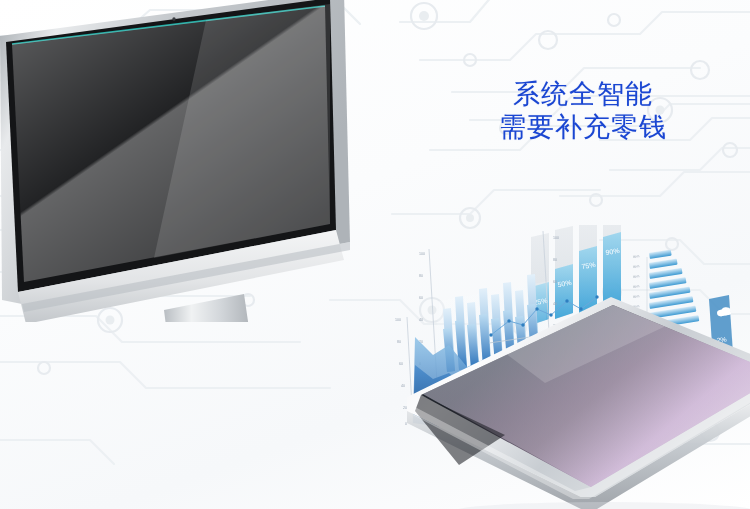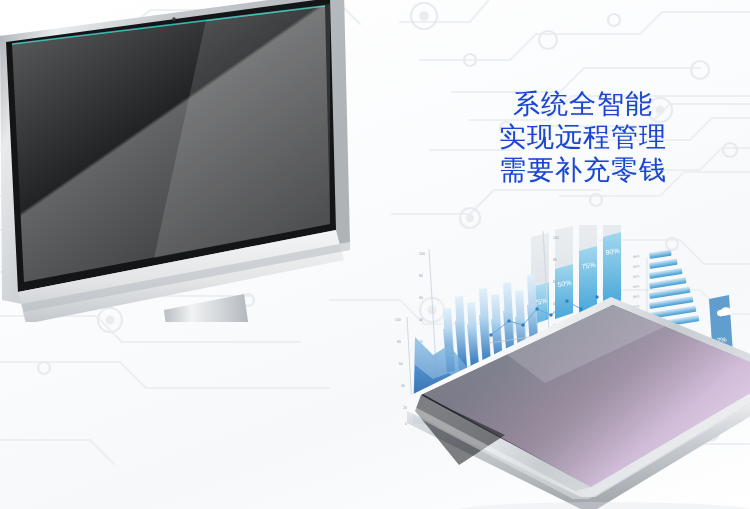--- a/index.html
+++ b/index.html
@@ -21,21 +21,21 @@
     position: absolute;
     inset: 0;
     z-index: 1;
     pointer-events: none;
   }
 
   
   .headline {
     position: absolute;
     left: 424px;
-    top: 88px;
+    top: 78px;
     width: 318px;
     z-index: 40;
     text-align: center;
     line-height: 1.22;
   }
   .headline .line {
     display: block;
     font-size: 27px;
     letter-spacing: 1px;
     font-weight: 500;
@@ -681,17 +681,16 @@
 
       <path d="M36 170 L120 210 L74 240 L30 186 Z" fill="#15181d" opacity="0.55"></path>
       <path d="M30 182 L190 266 L206 262 L396 150 L398 158 L204 274 L188 274 L28 190 Z" fill="#ffffff" opacity="0.35"></path>
 
       <ellipse cx="220" cy="286" rx="150" ry="9" fill="#dfe3e7" opacity="0.35"></ellipse>
     </svg>
   </div>
 
   <div class="headline">
     <span class="line">系统全智能</span>
-    <span class="line">实现远程管理</span>
     <span class="line">需要补充零钱</span>
   </div>
 
 </div>
 
 </body></html>

